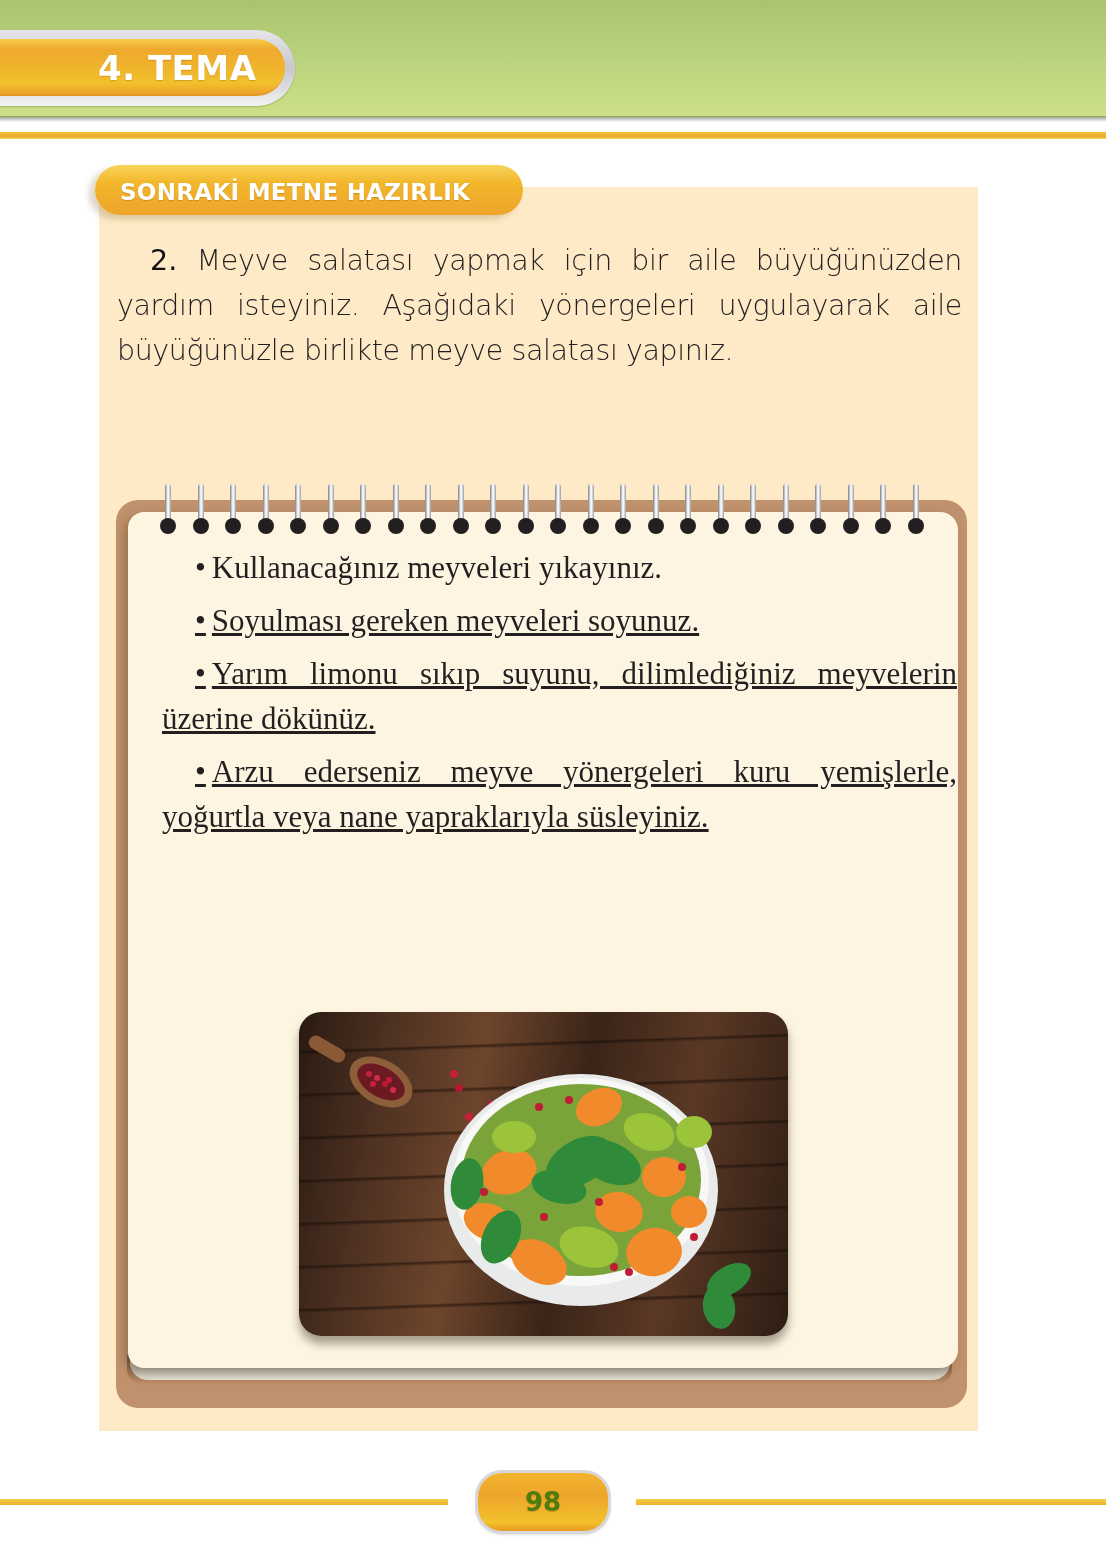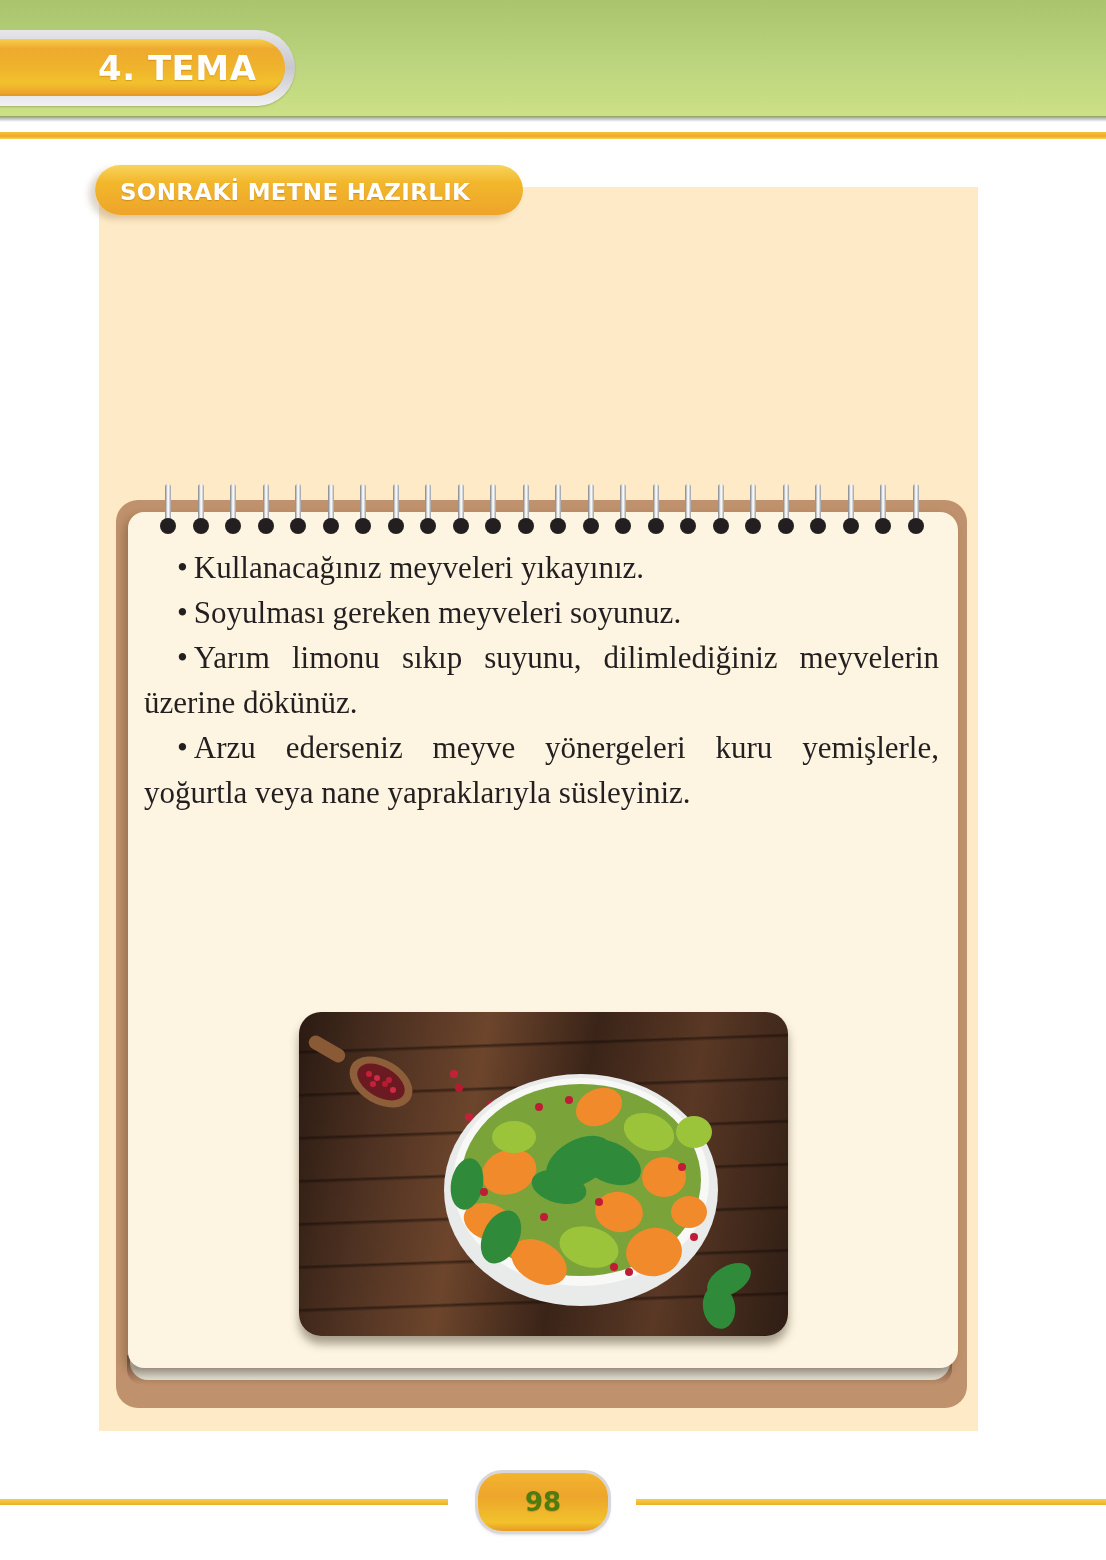--- a/index.html
+++ b/index.html
@@ -93,26 +93,26 @@
     position: absolute; left: 5px; top: 0; width: 6px; height: 40px;
     border-radius: 3px;
     background: linear-gradient(90deg, #7d7f82 0%, #e9ebed 40%, #ffffff 55%, #9a9da0 100%);
   }
   .ring .hole {
     position: absolute; left: 0; top: 34px; width: 16px; height: 16px;
     border-radius: 50%; background: #231f20;
   }
 
   .steps {
-    position: absolute; left: 144px; top: 545px; width: 795px;
+    position: absolute; left: 162px; top: 545px; width: 795px;
     font-family: "Liberation Serif", "DejaVu Serif", serif; font-size: 31px;
     line-height: 45px; color: #231f20; text-align: justify;
   }
   .steps p { text-indent: 33px; margin-bottom: 0; }
-  .steps p + p { margin-top: 0; }
+  .steps p + p { margin-top: 8px; text-decoration: underline; }
   .steps .bullet { margin-right: 6px; }
 
   
   .photo {
     position: absolute; left: 299px; top: 1012px; width: 489px; height: 324px;
     border-radius: 22px; overflow: hidden;
     box-shadow: 0 8px 10px rgba(60,50,30,0.45);
     background:
       repeating-linear-gradient(178deg, rgba(0,0,0,0) 0px, rgba(0,0,0,0) 38px, rgba(20,10,5,0.55) 40px, rgba(0,0,0,0) 43px),
       linear-gradient(100deg, #2a1a12 0%, #4f3222 18%, #6d452c 35%, #3a2418 55%, #5a3825 75%, #2e1d14 100%);
@@ -149,20 +149,23 @@
 <div class="header-orange-line"></div>
 <div class="tema-badge-outer"></div>
 <div class="tema-badge"></div>
 <div class="tema-text">4. TEMA</div>
 
 <div class="panel"></div>
 <div class="section-pill"></div>
 <div class="section-title">SONRAKİ METNE HAZIRLIK</div>
 
 <div class="instructions">
+  <p style="margin-top:0px;">
+    <span class="num">2.</span><span class="item-text"> Meyve salatası yapmak için bir aile büyüğünüzden yardım isteyiniz. Aşağıdaki yönergeleri uygulayarak aile büyüğünüzle birlikte meyve salatası yapınız.</span>
+  </p>
 </div>
 
 <div class="nb-frame"></div>
 <div class="nb-frame-shade"></div>
 <div class="nb-pages-stack"></div>
 <div class="nb-page"></div>
 
 <div class="rings" id="rings">
     <div class="ring" style="left: 160px; top: 484px;">
       <div class="wire"></div>

